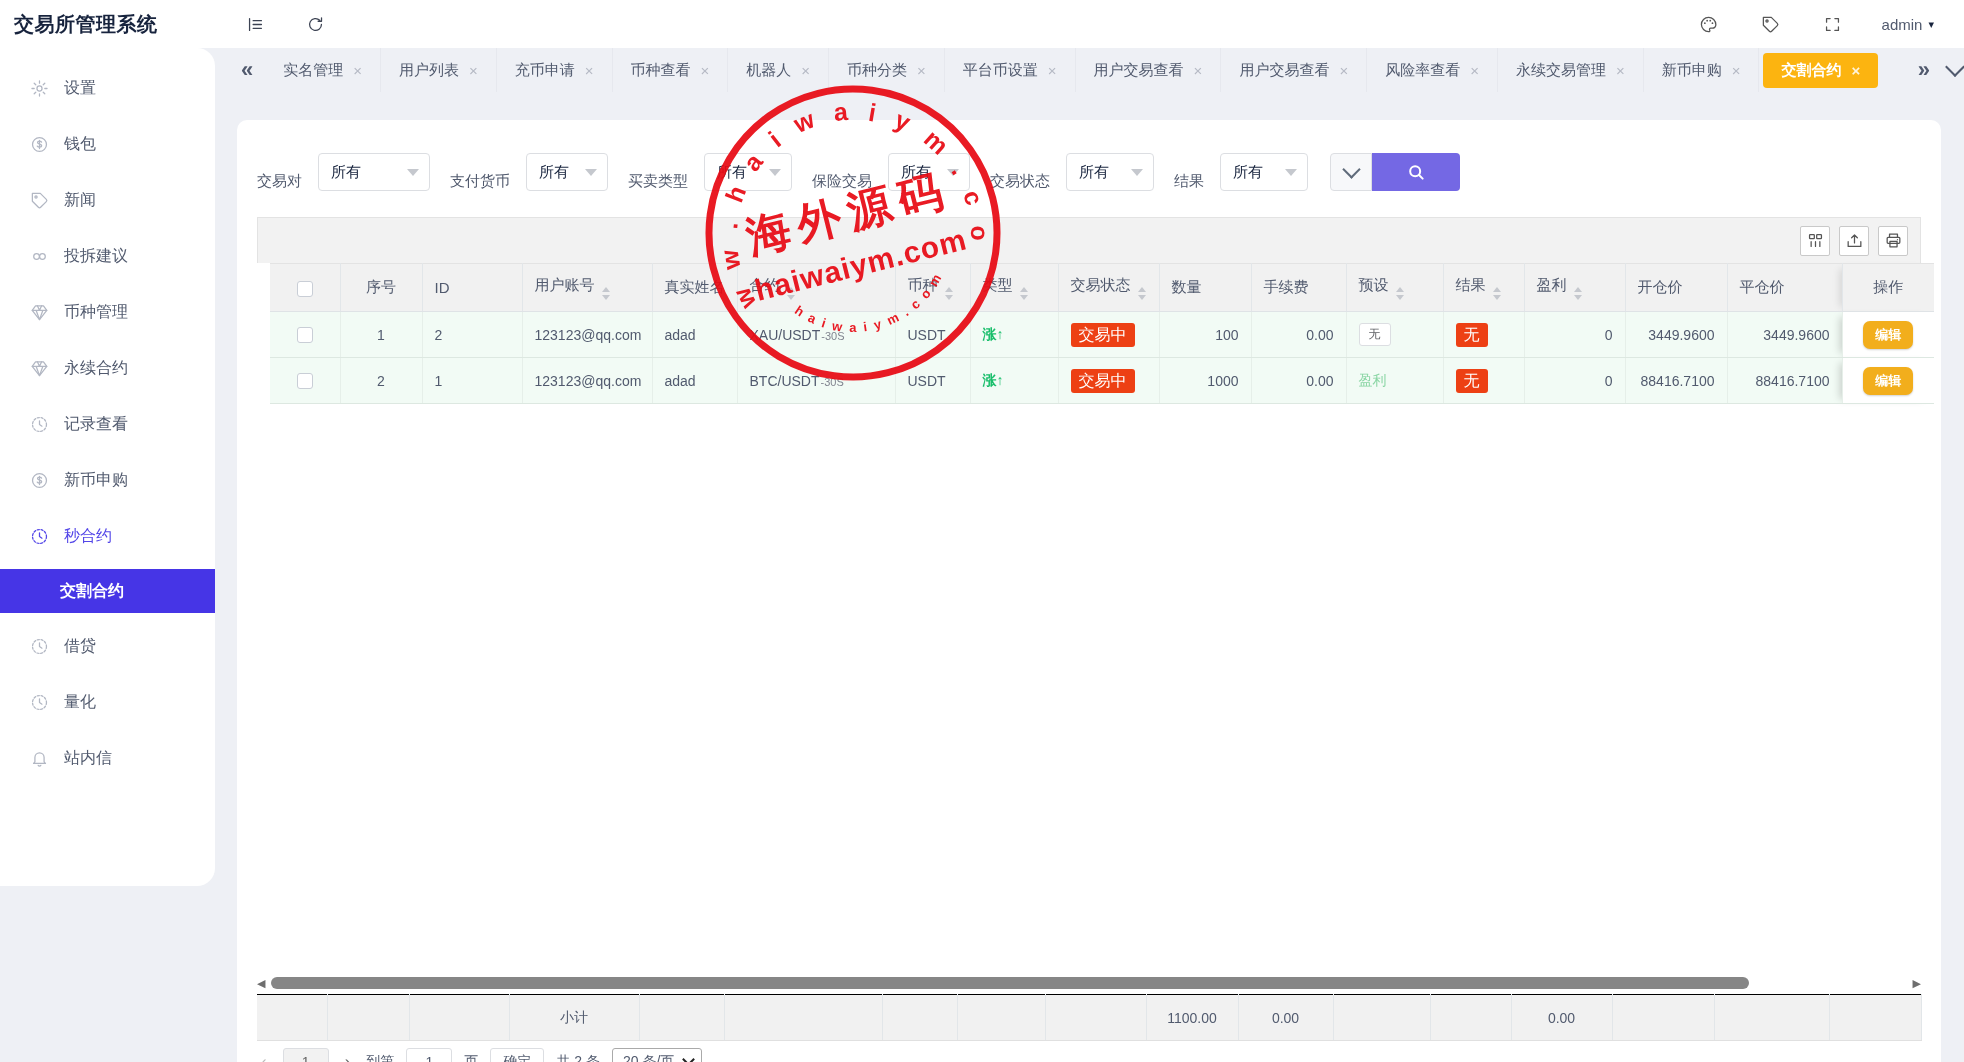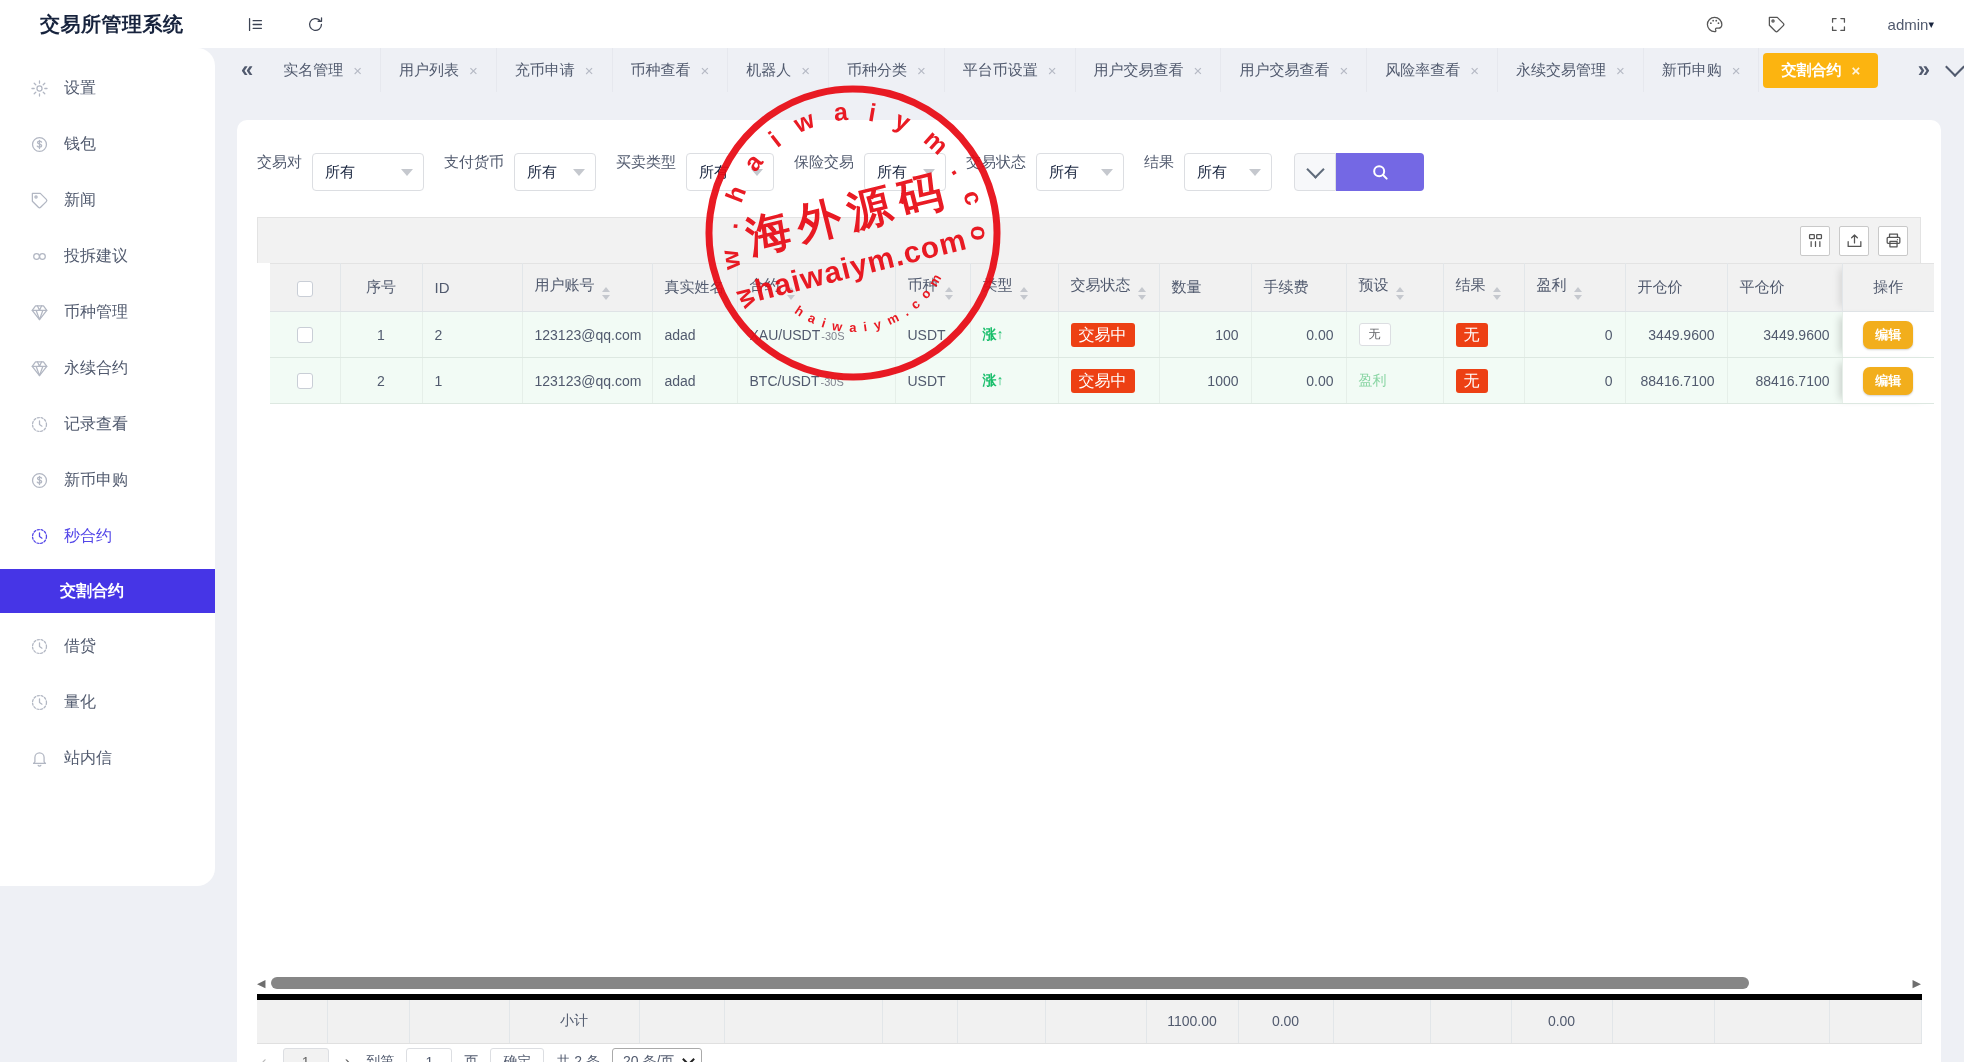--- a/index.html
+++ b/index.html
@@ -2,26 +2,26 @@
 <html style="--accent: #4635e6; --tab_active: #fcb410; --badge_red: #ed4014; --green: #19be6b; --edit_yellow: #f2ae1c; --search_purple: #7468e4; --stamp_red: #e80a14;"><head>
 <meta charset="utf-8">
 <style>
   *{margin:0;padding:0;box-sizing:border-box}
   html,body{width:1964px;height:1062px;overflow:hidden}
   body{background:#eef0f5;font-family:"Liberation Sans","DejaVu Sans",sans-serif;color:#515a6e;position:relative}
   svg{display:block}
 
   
   .topbar{position:absolute;top:0;left:0;width:1964px;height:48px;background:#fff;display:flex;align-items:center;z-index:20}
-  .brand{width:242px;padding-left:40px;font-size:20px;font-weight:bold;color:#17233d;letter-spacing:.5px}
+  .brand{width:242px;padding-left:14px;font-size:20px;font-weight:bold;color:#17233d;letter-spacing:.5px}
   .tbtn{width:26px;height:26px;display:flex;align-items:center;justify-content:center;color:#3c4353;cursor:pointer}
   .tbtn+.tbtn{margin-left:34px}
   .top-right{margin-left:auto;display:flex;align-items:center;gap:36px;padding-right:30px}
   .top-right .tbtn{margin-left:0;color:#555}
-  .admin{display:flex;align-items:center;font-size:15px;color:#515a6e;cursor:pointer}
+  .admin{display:flex;align-items:center;gap:6px;font-size:15px;color:#515a6e;cursor:pointer}
   .admin .car{font-size:11px;color:#17233d}
 
   
   .sidebar{position:absolute;top:48px;left:0;width:215px;height:838px;background:#fff;border-radius:0 18px 18px 0;z-index:15;padding-top:12px}
   .side-item{height:56px;display:flex;align-items:center;gap:15px;padding-left:30px;font-size:16px;color:#515a6e;cursor:pointer}
   .side-item .s-ic{color:#b2b7c3;display:flex}
   .side-item.hl{color:#5346e8}
   .side-item.hl .s-ic{color:#5346e8}
   .side-active{height:44px;margin:5px 0;display:flex;align-items:center;padding-left:60px;background:var(--accent);color:#fff;font-size:16px;font-weight:bold;cursor:pointer}
 
@@ -34,21 +34,21 @@
   .tab.active{height:35px;background:var(--tab_active);color:#fff;border-radius:4px;border-right:none;margin:0 4px;font-weight:bold}
   .tab.active .tab-close{color:rgba(255,255,255,.85)}
   .tab-caret{flex:none;width:14px;height:14px;border-right:2px solid #515a6e;border-bottom:2px solid #515a6e;transform:rotate(45deg);margin:-6px 2px 0 6px}
 
   
   .card{position:absolute;left:237px;top:120px;width:1704px;height:942px;background:#fff;border-radius:10px 10px 0 0;z-index:5}
 
   
   .filterbar{position:absolute;top:33px;left:20px;display:flex;align-items:center}
   .filter-row{display:flex;align-items:center;gap:20px}
-  .fgroup{display:flex;align-items:flex-start;gap:10px}
+  .fgroup{display:flex;align-items:flex-end;gap:16px}
   .flabel{font-size:15px;color:#515a6e;white-space:nowrap}
   .sel{height:38px;border:1px solid #dcdee2;border-radius:4px;background:#fff;display:flex;align-items:center;justify-content:space-between;padding:0 10px 0 12px;font-size:15px;color:#17233d;cursor:pointer}
   .caret{width:0;height:0;border-left:6px solid transparent;border-right:6px solid transparent;border-top:7px solid #c5c8ce}
   .collapse-btn{width:42px;height:38px;border:1px solid #dcdee2;border-radius:4px 0 0 4px;background:#f7f8fa;display:flex;align-items:center;justify-content:center;margin-left:22px;cursor:pointer}
   .chev{width:13px;height:13px;border-right:2.5px solid #5f6b7a;border-bottom:2.5px solid #5f6b7a;transform:rotate(45deg);margin-top:-5px}
   .search-btn{width:88px;height:38px;border:none;border-radius:0 4px 4px 0;background:var(--search_purple);display:flex;align-items:center;justify-content:center;color:#fff;cursor:pointer}
 
   
   .tband{position:absolute;top:97px;left:20px;width:1664px;height:46px;background:#f2f2f2;border:1px solid #e3e3e3;border-bottom:none;display:flex;align-items:center;justify-content:flex-end;gap:9px;padding-right:12px}
   .tool-btn{width:30px;height:30px;background:#fff;border:1px solid #c9c9c9;border-radius:2px;display:flex;align-items:center;justify-content:center;color:#555;cursor:pointer}
@@ -74,21 +74,21 @@
   .chip{border:1px solid #dcdee2;background:#fff;color:#606266;font-size:12px;padding:3px 9px;border-radius:3px;display:inline-block;line-height:1.2}
   .green-text{color:#89d5a3}
   .btn-edit{background:var(--edit_yellow);color:#fff;font-size:13px;font-weight:bold;padding:5px 12px;border:none;border-radius:7px;cursor:pointer;box-shadow:0 1px 2px rgba(0,0,0,.18)}
 
   
   .hscroll{position:absolute;top:856px;left:20px;width:1664px;height:14px}
   .hs-arrow{position:absolute;top:0;font-size:11px;color:#6e6e6e;line-height:14px}
   .hs-thumb{position:absolute;left:14px;top:1px;width:1478px;height:12px;background:#868686;border-radius:6px;cursor:pointer}
 
   
-  .subtable td{background:#f1f1f1;border-right:1px solid #e2e6e9;border-bottom:1px solid #e0e0e0;border-top:6px solid #000000;text-align:center;color:#515a6e;box-shadow:none}
+  .subtable td{background:#f1f1f1;border-right:1px solid #e2e6e9;border-bottom:1px solid #e0e0e0;border-top:1px solid #000000;text-align:center;color:#515a6e;box-shadow:none}
   .subwrap{position:absolute;top:874px;left:20px;width:1664px}
 
   
   .pager{position:absolute;top:928px;left:20px;display:flex;align-items:center;gap:12px;font-size:14px;color:#515a6e}
   .pg-arrow{font-size:17px;color:#bbb;padding:0 4px;cursor:pointer}
   .pg-arrow.on{color:#666}
   .pg-page{width:46px;height:27px;background:#f2f2f2;border:1px solid #dcdee2;border-radius:3px;display:flex;align-items:center;justify-content:center;color:#666;cursor:pointer}
   .pg-input{width:46px;height:27px;background:#fff;border:1px solid #dcdee2;border-radius:3px;text-align:center;font-size:14px;color:#515a6e;font-family:inherit}
   .pg-btn{height:27px;padding:0 12px;background:#fff;border:1px solid #dcdee2;border-radius:3px;font-size:14px;color:#515a6e;cursor:pointer;font-family:inherit}
   .pg-size{height:27px;padding:0 8px 0 10px;background:#fff;border:1px solid #aaa;border-radius:3px;display:flex;align-items:center;gap:10px;cursor:pointer}

